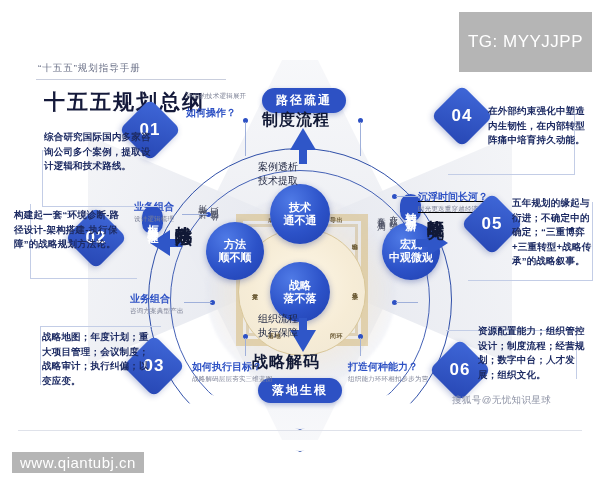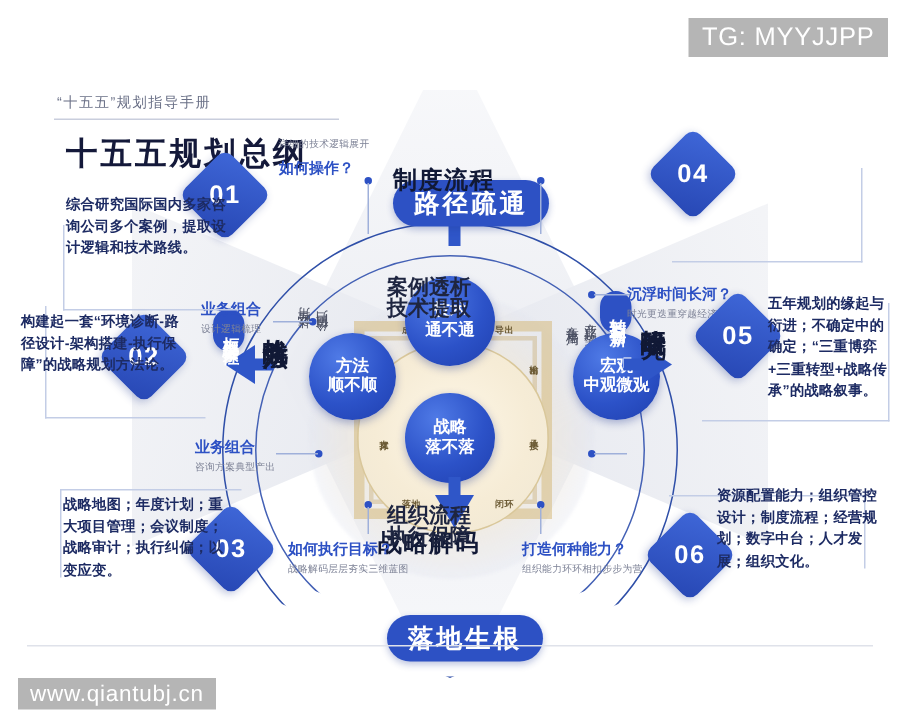--- a/index.html
+++ b/index.html
@@ -131,24 +131,23 @@
   .arrow-right{
     left:428px;top:230px;width:0;height:0;
     border-top:13px solid transparent;border-bottom:13px solid transparent;
     border-left:20px solid #2f56c8;
   }
   .arrow-right-stem{left:416px;top:239px;width:14px;height:8px;background:#2f56c8;position:absolute;}
 
   
   .pill{
     position:absolute;background:#2d51c4;color:#fff;border-radius:999px;
-    font-size:17px;font-weight:bold;letter-spacing:2px;
+    font-size:12px;font-weight:bold;letter-spacing:2px;
     padding:4px 14px;white-space:nowrap;
     box-shadow:0 2px 5px rgba(30,55,150,.3);
-    margin-top:32px;
   }
   .pill-top{left:262px;top:88px;}
   .pill-bottom{left:258px;top:378px;}
 
   .quad-title{
     position:absolute;color:#111936;font-weight:bold;white-space:nowrap;
   }
   .q-top{left:262px;top:110px;font-size:16px;letter-spacing:1px;}
   .q-bottom{left:252px;top:352px;font-size:16px;letter-spacing:1px;}
   .q-left{
@@ -163,22 +162,22 @@
   .vert-pill{
     position:absolute;background:#2d51c4;color:#fff;border-radius:999px;
     font-size:11px;font-weight:bold;letter-spacing:2px;
     padding:9px 3px;writing-mode:vertical-rl;white-space:nowrap;
     box-shadow:0 2px 5px rgba(30,55,150,.3);
   }
   .vp-left{left:142px;top:206px;}
   .vp-right{left:400px;top:194px;}
 
   .sub2{
-    position:absolute;color:#1e2540;font-size:14px;font-weight:bold;
-    text-align:center;line-height:14px;white-space:nowrap;margin-top:24px;
+    position:absolute;color:#1e2540;font-size:10px;font-weight:normal;
+    text-align:center;line-height:14px;white-space:nowrap;
   }
   .sub-top{left:258px;top:160px;}
   .sub-bottom{left:258px;top:312px;}
 
   
   .qa{position:absolute;white-space:nowrap;}
   .qa .q{color:#2d51c4;font-size:10px;font-weight:bold;}
   .qa .a{color:#7d8296;font-size:6.5px;letter-spacing:.2px;display:block;}
   .qa.below .a{margin-top:1px;}
   .qa.above .a{margin-bottom:1px;}
@@ -217,21 +216,21 @@
   }
   .kicker-rule{position:absolute;left:36px;top:79px;width:190px;height:1px;background:#c9cedd;}
   .main-title{
     position:absolute;left:44px;top:88px;color:#14193a;
     font-size:21px;font-weight:bold;letter-spacing:2px;
   }
 
   
   .wm{
     position:absolute;background:rgba(165,165,165,.82);color:#fff;
-    font-size:17px;letter-spacing:.5px;padding:3px 9px;
+    font-size:17px;letter-spacing:.5px;padding:20px 9px;
   }
   .wm-tg{right:8px;top:12px;}
   .wm-url{left:12px;top:452px;font-size:15px;padding:2px 8px;}
   .wm-sohu{
     position:absolute;left:452px;top:394px;color:#8e93a5;font-size:9.5px;
     letter-spacing:.4px;
   }
   .bottom-rule{position:absolute;left:18px;top:430px;width:564px;height:1px;background:#dfe2ea;}
 </style>
 </head>
@@ -343,21 +342,21 @@
 
   <div class="dot" style="left:210px;top:300px;"></div>
   <div class="connector h" style="left:184px;top:302px;width:28px;"></div>
   <div class="qa below" style="left:130px;top:288px;">
     <span class="q">业务组合</span>
     <span class="a">咨询方案典型产出</span>
   </div>
 
   <div class="dot" style="left:392px;top:194px;"></div>
   <div class="connector h" style="left:396px;top:196px;width:24px;"></div>
-  <div class="qa below" style="left:418px;top:186px;">
+  <div class="qa below" style="left:418px;top:186px;text-decoration:underline;">
     <span class="q">沉浮时间长河？</span>
     <span class="a">时光更迭重穿越经济周期</span>
   </div>
 
   <div class="dot" style="left:392px;top:300px;"></div>
   <div class="connector h" style="left:396px;top:302px;width:22px;"></div>
 
   <div class="dot" style="left:243px;top:334px;"></div>
   <div class="connector v" style="left:245px;top:338px;height:18px;"></div>
   <div class="qa below" style="left:192px;top:356px;">
@@ -387,30 +386,32 @@
   <div class="note-box" style="left:40px;top:326px;width:120px;height:58px;border-bottom:none;border-right:none;"></div>
   <div class="diamond" style="left:132px;top:344px;">
     <span>03</span>
   </div>
   <div class="note" style="left:42px;top:330px;width:112px;">战略地图；年度计划；重大项目管理；会议制度；战略审计；执行纠偏；以变应变。</div>
 
   <div class="note-box" style="left:448px;top:112px;width:126px;height:62px;border-top:none;border-left:none;"></div>
   <div class="diamond" style="left:440px;top:94px;">
     <span>04</span>
   </div>
+  <div class="note" style="left:488px;top:104px;width:104px;">在外部约束强化中塑造内生韧性，在内部转型阵痛中培育持久动能。</div>
 
   <div class="note-box" style="left:468px;top:202px;width:124px;height:78px;border-top:none;border-left:none;"></div>
   <div class="diamond" style="left:470px;top:202px;">
     <span>05</span>
   </div>
   <div class="note" style="left:512px;top:196px;width:84px;">五年规划的缘起与衍进；不确定中的确定；“三重博弈+三重转型+战略传承”的战略叙事。</div>
 
   <div class="note-box" style="left:446px;top:330px;width:130px;height:48px;border-bottom:none;border-left:none;"></div>
   <div class="diamond" style="left:438px;top:348px;">
     <span>06</span>
   </div>
   <div class="note" style="left:478px;top:324px;width:114px;">资源配置能力；组织管控设计；制度流程；经营规划；数字中台；人才发展；组织文化。</div>
 
+  <div class="wm-sohu">搜狐号@无忧知识星球</div>
   <div class="bottom-rule"></div>
   <div class="wm wm-tg">TG: MYYJJPP</div>
   <div class="wm wm-url">www.qiantubj.cn</div>
 
 </div>
 
 </body></html>

